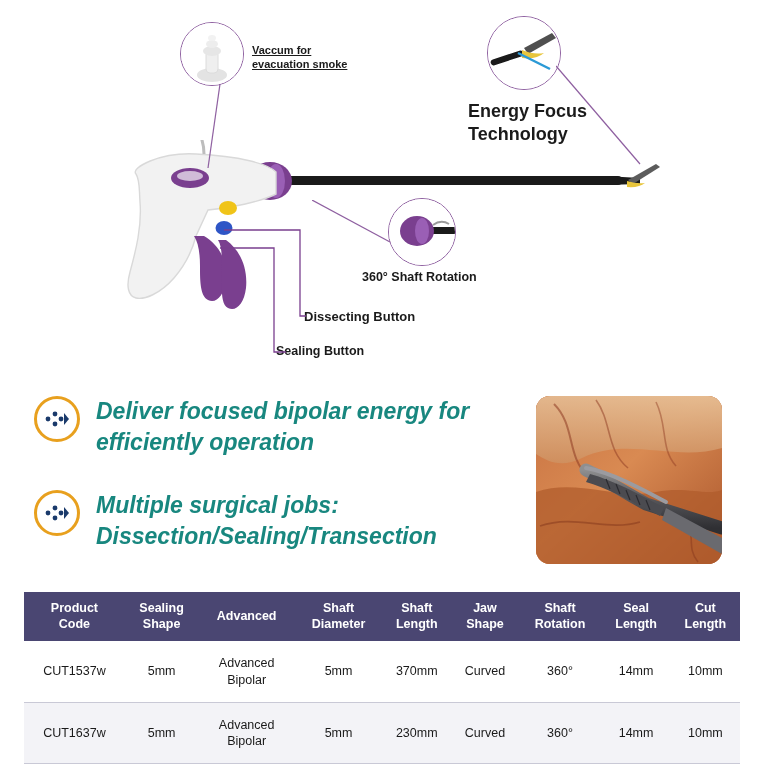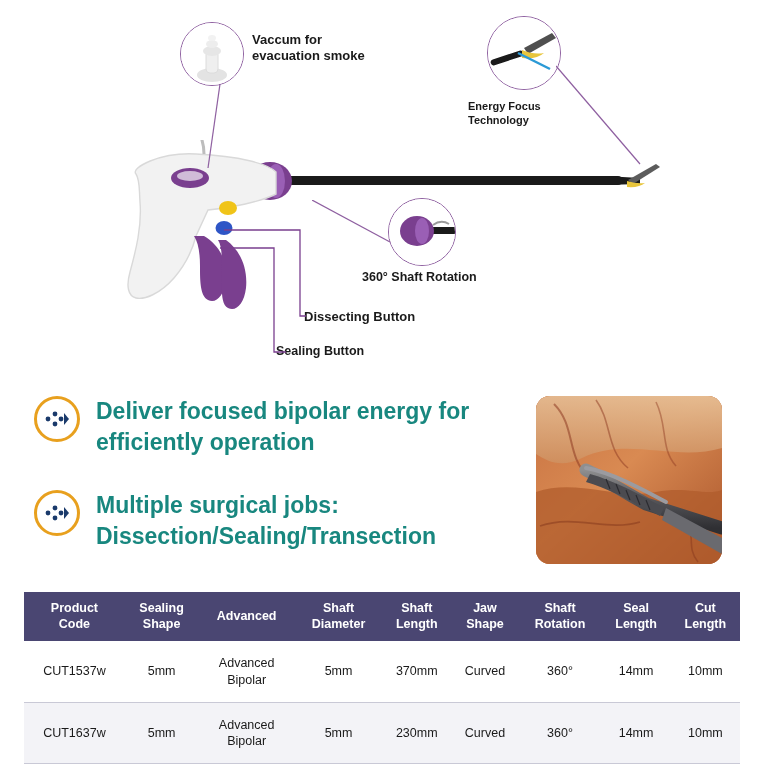--- a/index.html
+++ b/index.html
@@ -23,21 +23,21 @@
     position:absolute;color:#1a1a1a;font-weight:bold;line-height:1.25;
   }
   .leader{
     position:absolute;background:#7a3f8f;
   }
 
   
   .dev{position:absolute;}
 
   
-  #bullets{position:absolute;left:0;top:378px;width:659px;height:200px;}
+  #bullets{position:absolute;left:0;top:378px;width:659px;height:200px;font-style:italic;}
   .bullet-row{position:absolute;display:flex;align-items:flex-start;}
   .bullet-icon{
     width:40px;height:40px;border-radius:50%;
     border:3px solid #e8a01e;
     display:flex;align-items:center;justify-content:center;
     flex:0 0 auto;
     background:#ffffff;
   }
   .bullet-icon svg{display:block;}
   .bullet-text{
@@ -129,38 +129,38 @@
   <div class="callout-circle" style="left:180px;top:22px;width:62px;height:62px;">
     <svg width="62" height="62" viewBox="0 0 62 62">
       <rect width="62" height="62" fill="#ffffff"></rect>
       <ellipse cx="31" cy="52" rx="15" ry="7" fill="#e3e3e3"></ellipse>
       <rect x="25" y="28" width="12" height="22" rx="4" fill="#efefef" stroke="#dcdcdc"></rect>
       <ellipse cx="31" cy="28" rx="9" ry="5" fill="#e6e6e6"></ellipse>
       <ellipse cx="31" cy="21" rx="6" ry="4" fill="#ededed"></ellipse>
       <ellipse cx="31" cy="15" rx="4" ry="3" fill="#f2f2f2"></ellipse>
     </svg>
   </div>
-  <div class="callout-text" style="left:252px;top:32px;font-size:13px;">
+  <div class="callout-text" style="left:252px;top:44px;font-size:11px;text-decoration:underline;">
     <div>Vaccum for</div>
     <div>evacuation smoke</div>
   </div>
   <svg class="leader" style="left:198px;top:84px;background:none;" width="26" height="86">
     <line x1="22" y1="0" x2="10" y2="84" stroke="#8e5fa0" stroke-width="1.2"></line>
   </svg>
 
   <div class="callout-circle" style="left:487px;top:16px;width:72px;height:72px;">
     <svg width="72" height="72" viewBox="0 0 72 72">
       <rect width="72" height="72" fill="#ffffff"></rect>
       <rect x="2" y="38" width="34" height="6" rx="3" fill="#1a1a1a" transform="rotate(-18 19 41)"></rect>
       <path d="M36 31 L64 16 L68 21 L40 37 Z" fill="#4f4f4f"></path>
       <path d="M34 33 q12 5 22 3 q-8 7 -22 5 z" fill="#e8c53c"></path>
       <path d="M30 36 L62 52" stroke="#2b9ad6" stroke-width="2.5" fill="none"></path>
     </svg>
   </div>
-  <div class="callout-text" style="left:468px;top:100px;font-size:11px;">
+  <div class="callout-text" style="left:468px;top:100px;font-size:18px;">
     <div>Energy Focus</div>
     <div>Technology</div>
   </div>
   <svg class="leader" style="left:556px;top:60px;background:none;" width="90" height="110">
     <line x1="0" y1="6" x2="84" y2="104" stroke="#8e5fa0" stroke-width="1.2"></line>
   </svg>
 
   <div class="callout-circle" style="left:388px;top:198px;width:66px;height:66px;">
     <svg width="66" height="66" viewBox="0 0 66 66">
       <rect width="66" height="66" fill="#ffffff"></rect>

